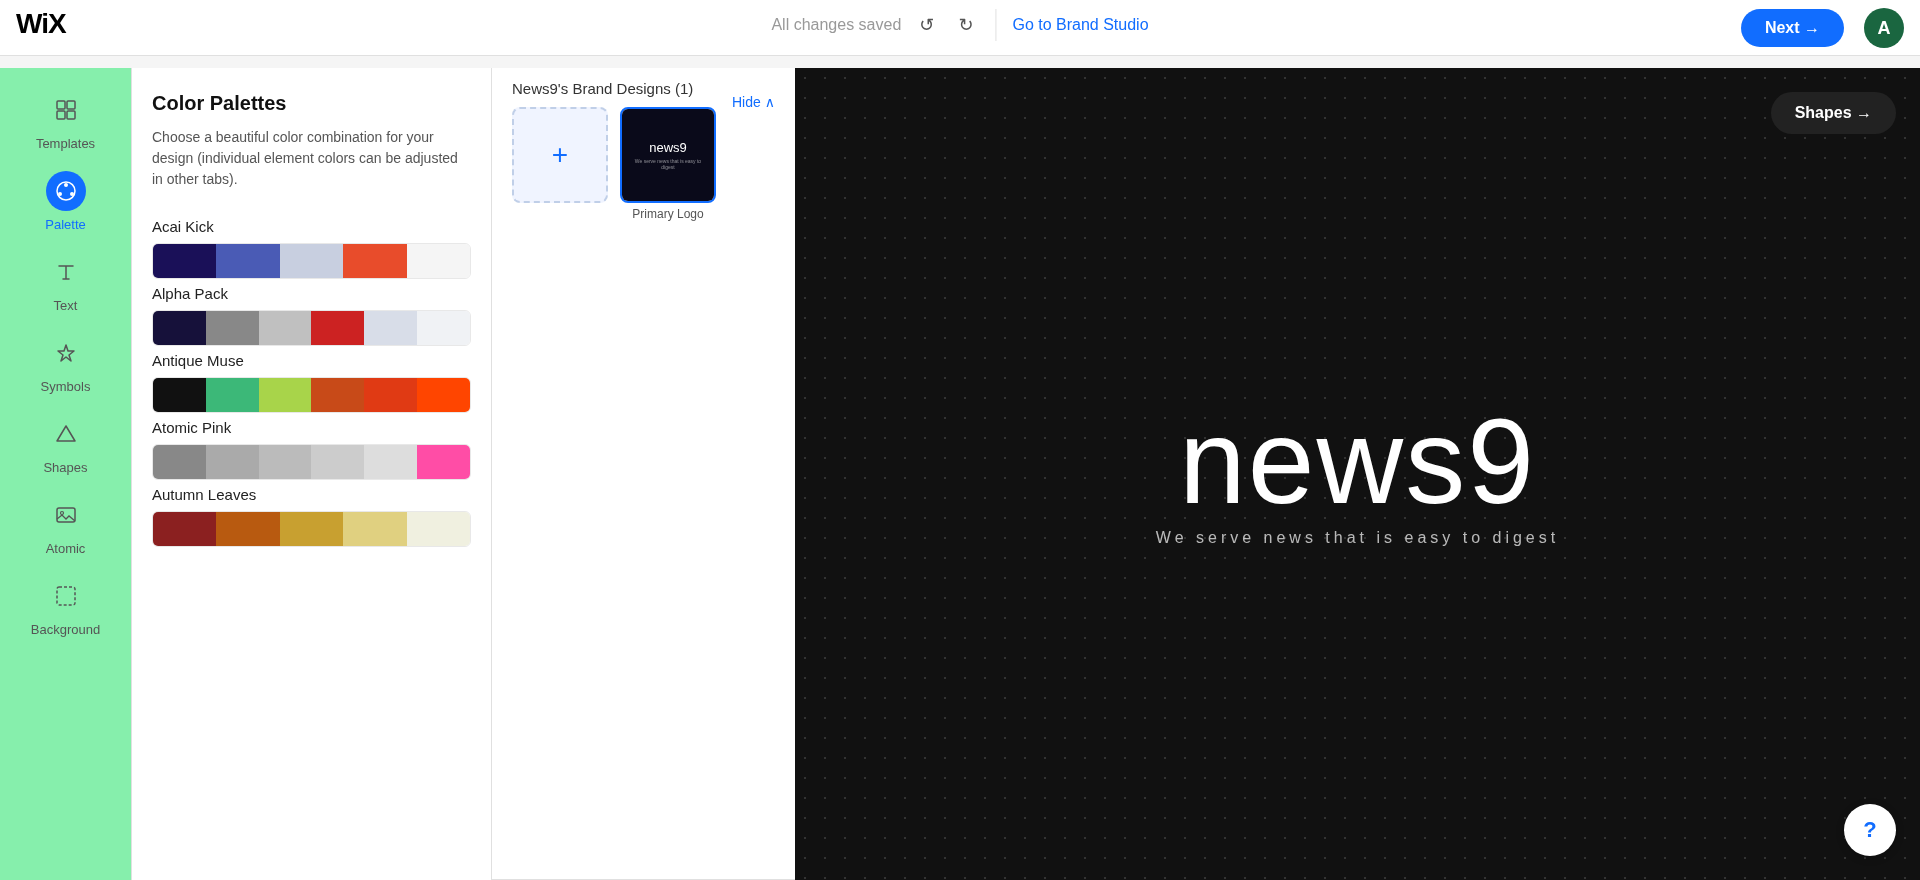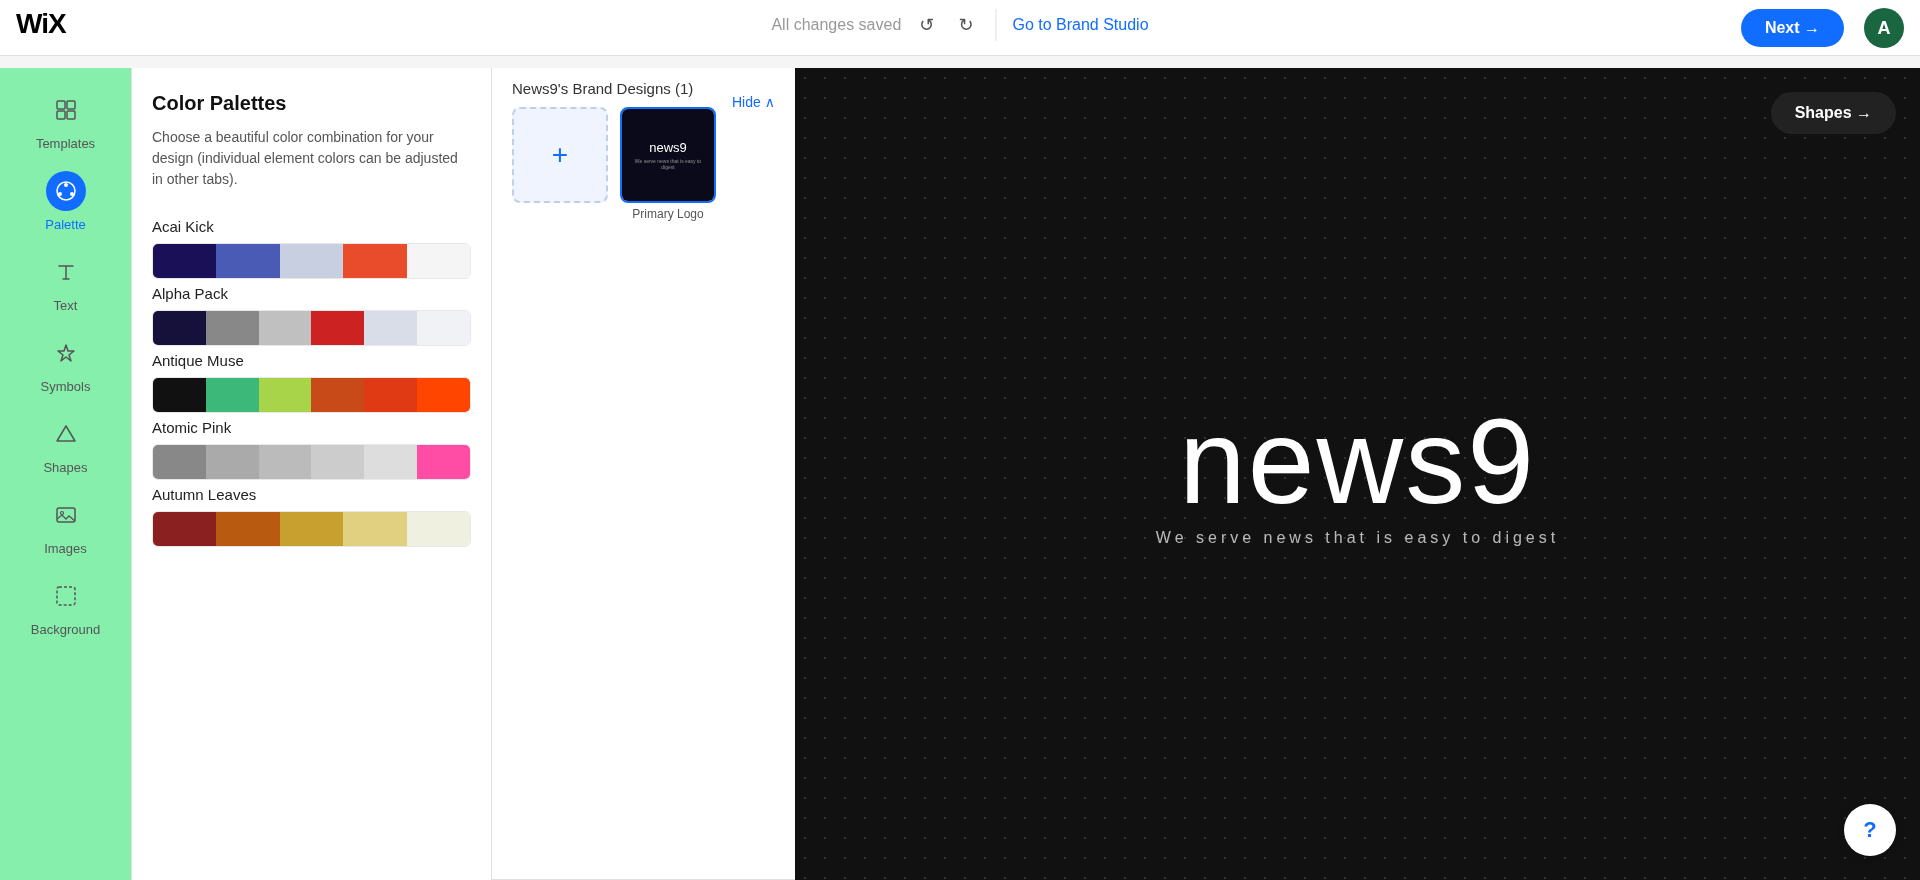--- a/index.html
+++ b/index.html
@@ -214,21 +214,21 @@
     </div>
 
     <div class="sidebar-item">
       <div class="icon-wrap">
         <svg width="22" height="22" viewBox="0 0 22 22" fill="none">
             <rect x="2" y="4" width="18" height="14" rx="2" stroke="currentColor" stroke-width="1.5"></rect>
             <circle cx="7" cy="9" r="1.5" stroke="currentColor" stroke-width="1.2"></circle>
             <path d="M2 15l5-4 4 4 3-3 6 5" stroke="currentColor" stroke-width="1.3"></path>
           </svg>
       </div>
-      <span class="label">Images</span>
+      <span class="label">Atomic</span>
     </div>
 
     <div class="sidebar-item">
       <div class="icon-wrap">
         <svg width="22" height="22" viewBox="0 0 22 22" fill="none">
             <rect x="2" y="2" width="18" height="18" rx="2" stroke="currentColor" stroke-width="1.5" stroke-dasharray="3 2"></rect>
           </svg>
       </div>
       <span class="label">Background</span>
     </div>

